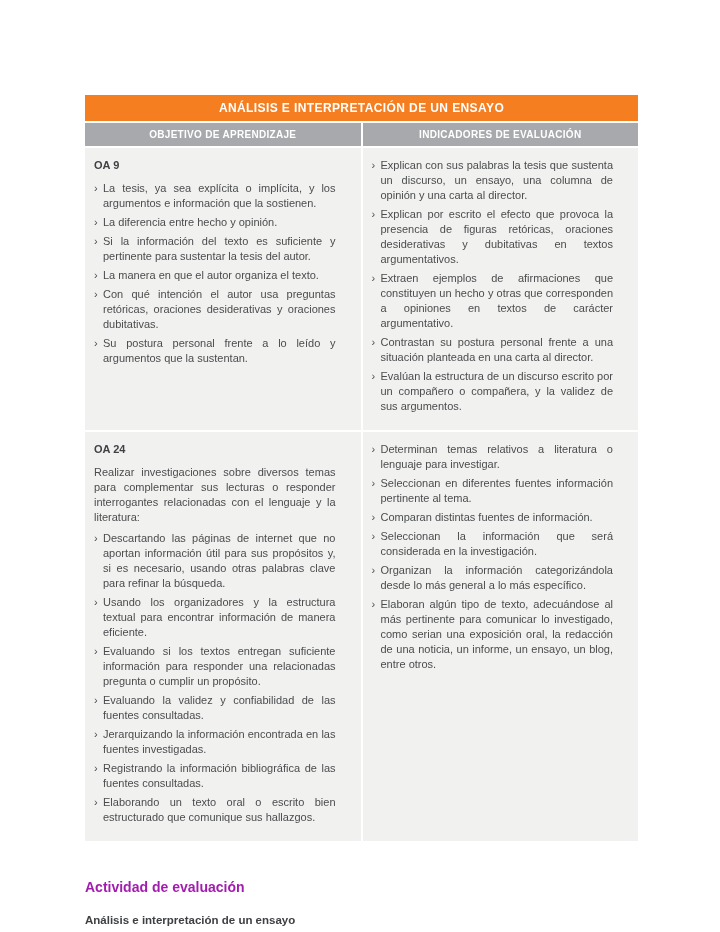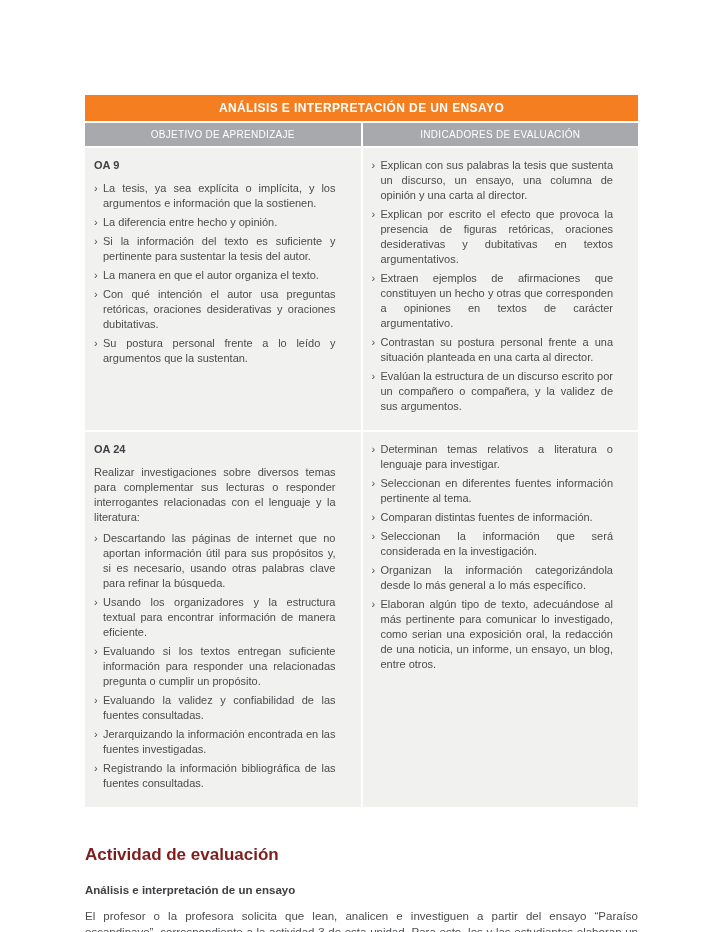--- a/index.html
+++ b/index.html
@@ -34,21 +34,21 @@
   .col-headers{
     display:flex;
     gap:2px;
     margin-top:2px;
   }
   .col-header{
     flex:1 1 0;
     background:#a7a9ac;
     color:#ffffff;
     font-size:10px;
-    font-weight:normal;
+    font-weight:bold;
     letter-spacing:.3px;
     text-align:center;
     height:23px;
     line-height:23px;
   }
   
   .t-row{
     display:flex;
     gap:2px;
     margin-top:2px;
@@ -82,23 +82,23 @@
     margin-bottom:4px;
   }
   ul.bullets li::before{
     content:"\203A"; 
     position:absolute;
     left:0;
     top:0;
   }
   
   .activity-heading{
-    color:#7f1d1d;
+    color:#a21caf;
     font-weight:bold;
-    font-size:17px;
+    font-size:14px;
     margin-top:38px;
   }
   .activity-subheading{
     color:#3f4043;
     font-weight:bold;
     font-size:11.5px;
     margin-top:19px;
   }
   .activity-paragraph{
     font-size:11.5px;
@@ -147,20 +147,21 @@
       <div class="cell">
         <div class="oa-code">OA 24</div>
         <p class="intro">Realizar investigaciones sobre diversos temas para complementar sus lecturas o responder interrogantes relacionadas con el lenguaje y la literatura:</p>
         <ul class="bullets">
           <li>Descartando las páginas de internet que no aportan información útil para sus propósitos y, si es necesario, usando otras palabras clave para refinar la búsqueda.</li>
           <li>Usando los organizadores y la estructura textual para encontrar información de manera eficiente.</li>
           <li>Evaluando si los textos entregan suficiente información para responder una relacionadas pregunta o cumplir un propósito.</li>
           <li>Evaluando la validez y confiabilidad de las fuentes consultadas.</li>
           <li>Jerarquizando la información encontrada en las fuentes investigadas.</li>
           <li>Registrando la información bibliográfica de las fuentes consultadas.</li>
+          <li>Elaborando un texto oral o escrito bien estructurado que comunique sus hallazgos.</li>
         </ul>
       </div>
       <div class="cell">
         <ul class="bullets">
           <li>Determinan temas relativos a literatura o lenguaje para investigar.</li>
           <li>Seleccionan en diferentes fuentes información pertinente al tema.</li>
           <li>Comparan distintas fuentes de información.</li>
           <li>Seleccionan la información que será considerada en la investigación.</li>
           <li>Organizan la información categorizándola desde lo más general a lo más específico.</li>
           <li>Elaboran algún tipo de texto, adecuándose al más pertinente para comunicar lo investigado, como serian una exposición oral, la redacción de una noticia, un informe, un ensayo, un blog, entre otros.</li>

